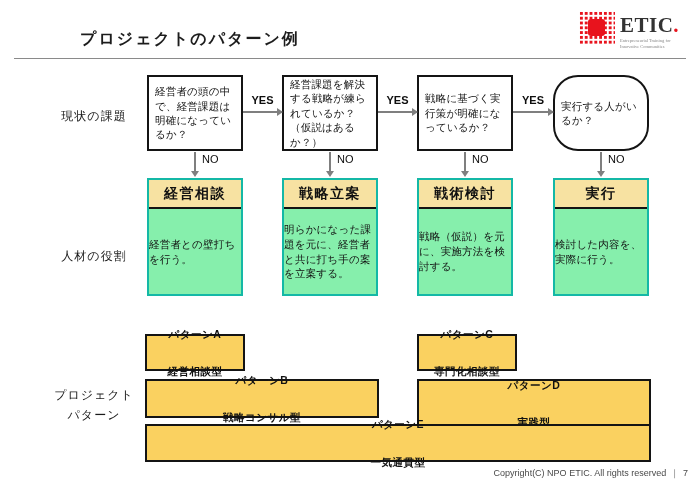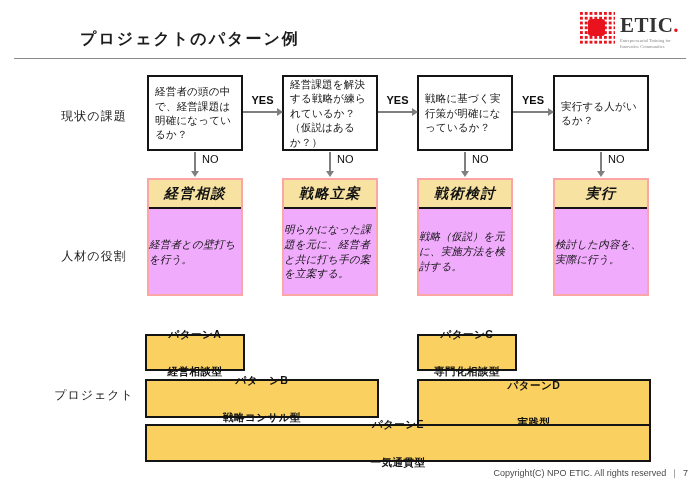--- a/index.html
+++ b/index.html
@@ -31,22 +31,22 @@
   .yes-label{font-size:11px;font-weight:bold;line-height:12px;color:#0e0e0e;}
   .yes-line{position:relative;height:2px;background:#7f7f7f;margin-top:5px;}
   .yes-line::after{content:"";position:absolute;right:-1px;top:-3.5px;width:0;height:0;
     border-left:6px solid #7f7f7f;border-top:4.5px solid transparent;border-bottom:4.5px solid transparent;}
   
   .no{position:absolute;top:152px;width:2px;height:20px;background:#7f7f7f;}
   .no::after{content:"";position:absolute;bottom:-5px;left:-3.5px;width:0;height:0;
     border-top:6px solid #7f7f7f;border-left:4.5px solid transparent;border-right:4.5px solid transparent;}
   .no-label{position:absolute;left:8px;top:1px;font-size:11px;font-weight:normal;color:#0e0e0e;}
   
-  .sbox{position:absolute;top:178px;width:96px;height:118px;border:2px solid #fca5a5;background:#f0abfc;
-    box-sizing:border-box;display:flex;flex-direction:column;font-style:italic;}
+  .sbox{position:absolute;top:178px;width:96px;height:118px;border:2px solid #14b8a6;background:#86efac;
+    box-sizing:border-box;display:flex;flex-direction:column;}
   .shead{height:27px;flex:none;background:#F7E2A2;border-bottom:2px solid #141414;
     display:flex;align-items:center;justify-content:center;
     font-size:14px;font-weight:bold;letter-spacing:1.5px;}
   .sbody{flex:1;display:flex;align-items:center;padding:3px 0;font-size:10.5px;line-height:1.42;letter-spacing:0.2px;}
   
   .pbar{position:absolute;border:2px solid #141414;background:#FAD160;box-sizing:border-box;
     display:flex;flex-direction:column;align-items:center;justify-content:center;
     font-size:10.5px;font-weight:600;line-height:1.55;letter-spacing:0.5px;gap:21px;}
   
   .footer{position:absolute;right:12px;top:467px;font-size:9px;color:#4a4a4a;}
@@ -64,32 +64,33 @@
       <div class="logo-name"><span>ETIC</span><span class="dot">.</span></div>
       <div class="logo-tagline">Entrepreneurial Training for Innovative Communities</div>
     </div>
   </div>
   <div class="title-rule"></div>
 
   <div class="rlabel" style="top:106px;">現状の課題</div>
   <div class="rlabel" style="top:246px;">人材の役割</div>
   <div class="rlabel" style="top:385px;">
     <div>プロジェクト</div>
+    <div>パターン</div>
   </div>
 
   <div class="qbox" style="left:147px;">
       <span>経営者の頭の中で、経営課題は明確になっているか？</span>
     </div>
   <div class="qbox" style="left:282px;">
       <span>経営課題を解決する戦略が練られているか？（仮説はあるか？）</span>
     </div>
   <div class="qbox" style="left:417px;">
       <span>戦略に基づく実行策が明確になっているか？</span>
     </div>
-  <div class="qbox" style="left:553px;">
+  <div class="qbox" style="left:553px;border-radius:25px;">
       <span>実行する人がいるか？</span>
     </div>
 
   <div class="yes" style="left:243px;width:39px;">
     <div class="yes-label">YES</div>
     <div class="yes-line"></div>
   </div>
   <div class="yes" style="left:378px;width:39px;">
     <div class="yes-label">YES</div>
     <div class="yes-line"></div>

